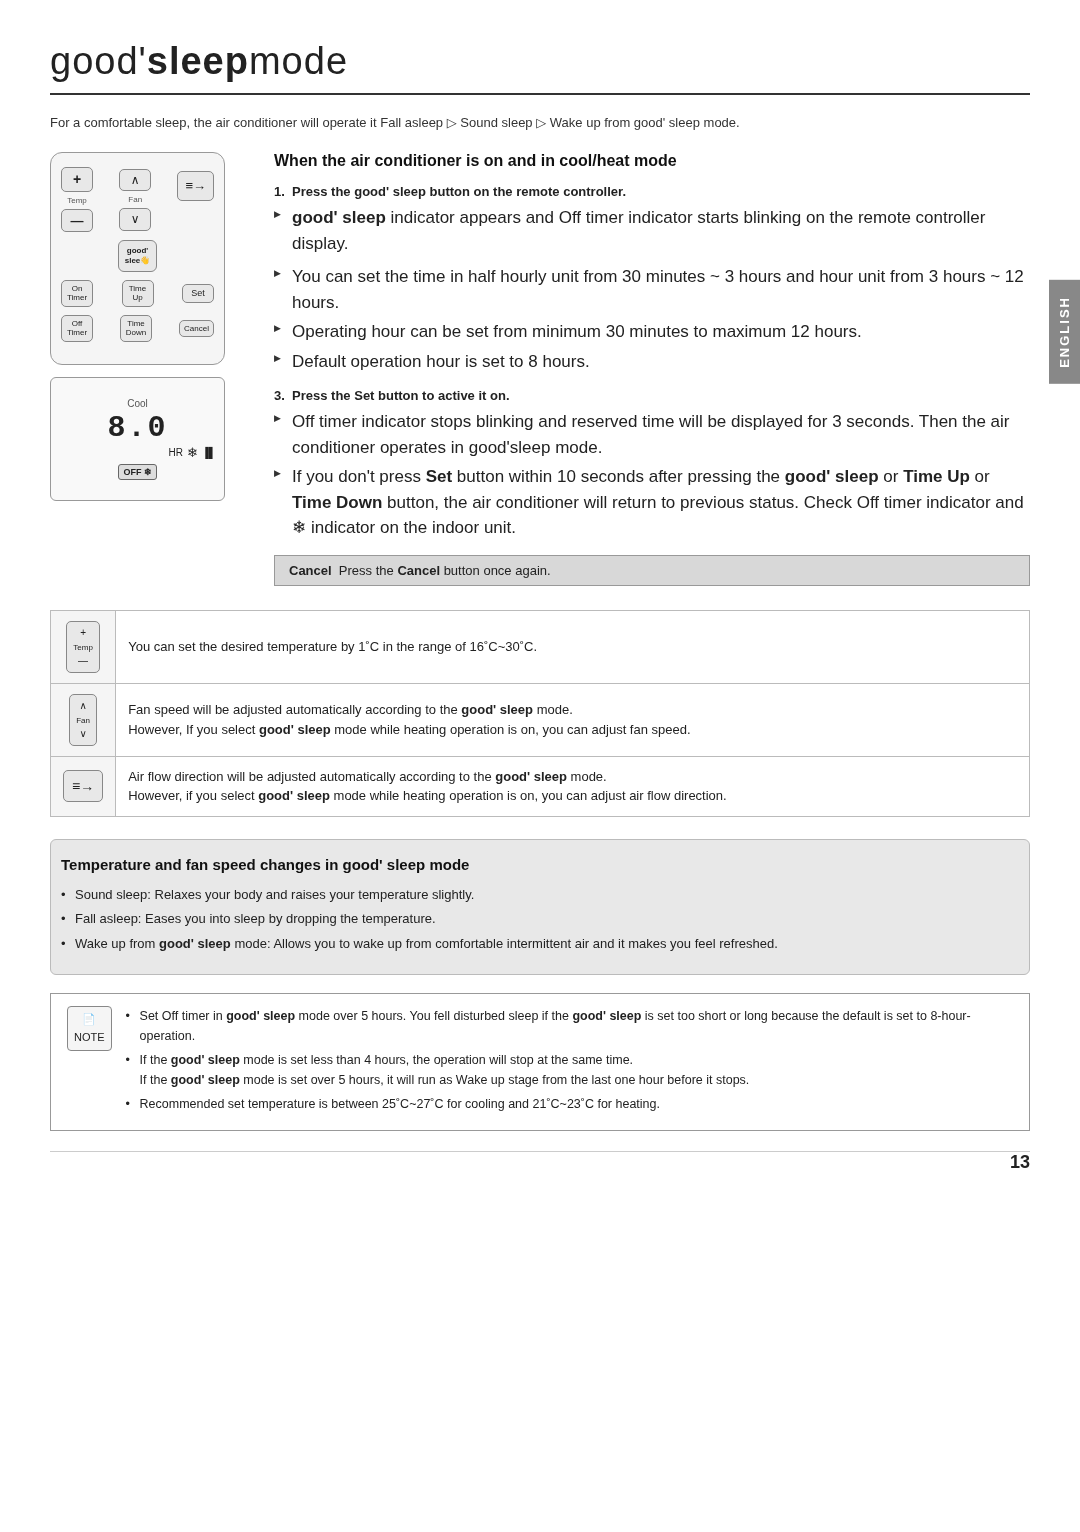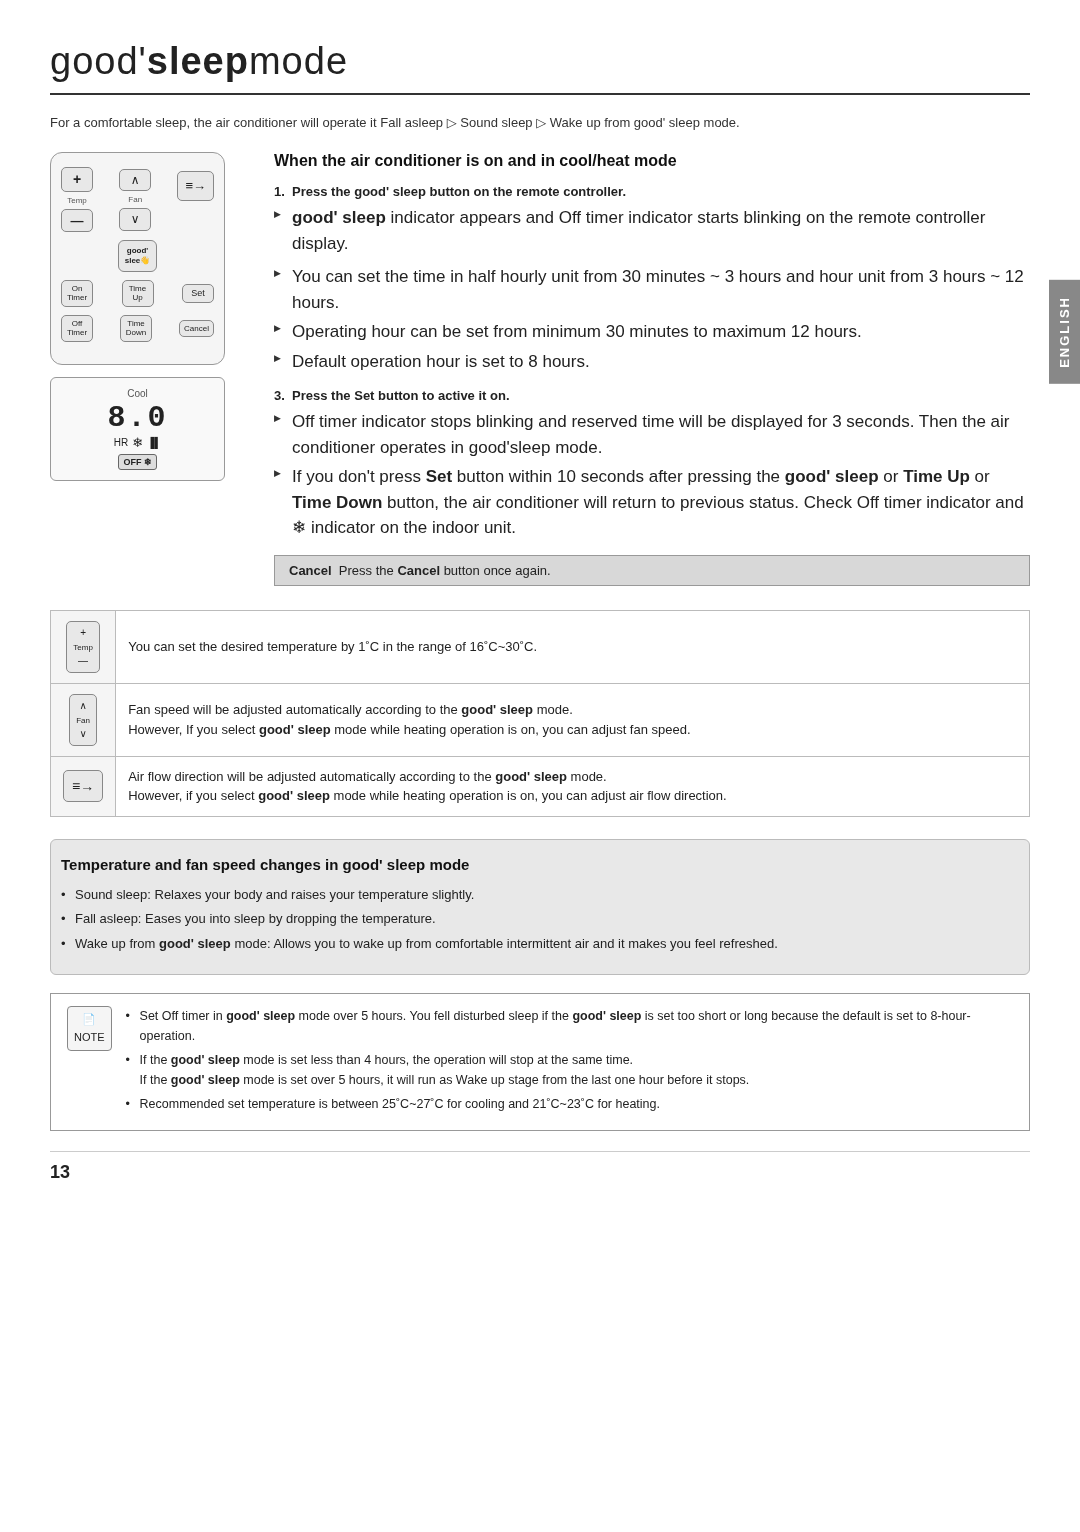--- a/index.html
+++ b/index.html
@@ -74,42 +74,42 @@
       font-size: 8px;
       text-align: center;
       padding: 5px 6px;
       font-weight: bold;
       line-height: 1.2;
     }
     
     .display-box {
       border: 1.5px solid #999;
       border-radius: 6px;
-      padding: 10px 8px;
+      padding: 20px 8px;
       width: 175px;
       background: #f9f9f9;
       text-align: center;
     }
     .display-label-cool {
       font-size: 10px;
       color: #555;
       text-align: center;
       margin-bottom: 4px;
     }
     .display-digits {
       font-size: 30px;
       font-weight: bold;
       font-family: 'Courier New', monospace;
       letter-spacing: 2px;
       line-height: 1;
     }
     .display-sub {
       display: flex;
       align-items: center;
-      justify-content: center;
+      justify-content: flex-end;
       gap: 4px;
       font-size: 10px;
       margin-top: 2px;
     }
     .display-off {
       border: 1px solid #666;
       background: #ddd;
       font-size: 9px;
       padding: 2px 4px;
       border-radius: 3px;
@@ -249,26 +249,25 @@
       position: relative;
       margin-bottom: 4px;
     }
     .note-text ul li::before {
       content: '•';
       position: absolute;
       left: 0;
     }
     
     .page-number {
-      text-align: left;
+      text-align: right;
       font-size: 18px;
       font-weight: bold;
       margin-top: 20px;
       border-top: 1px solid #ccc;
-      padding-top: 10px;
     }
     
     .english-tab {
       position: absolute;
       right: 0;
       top: 280px;
       writing-mode: vertical-rl;
       text-orientation: mixed;
       transform: rotate(180deg);
       background: #888;

